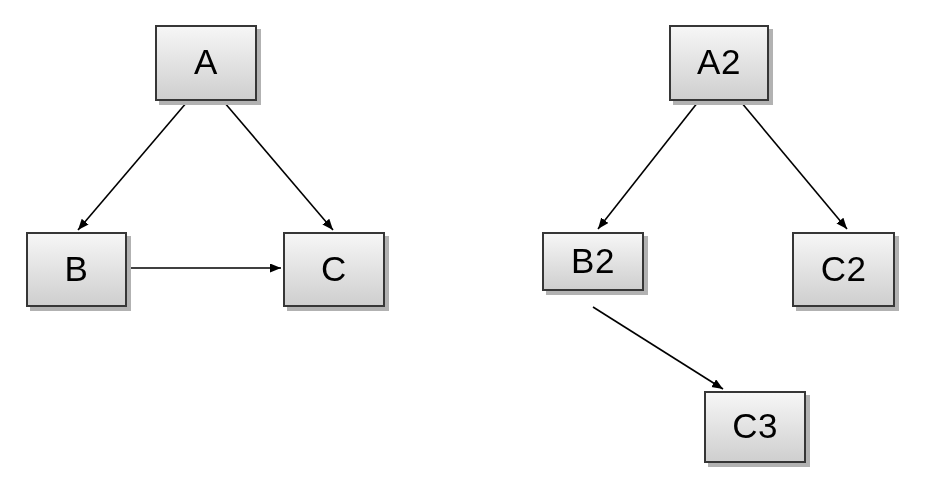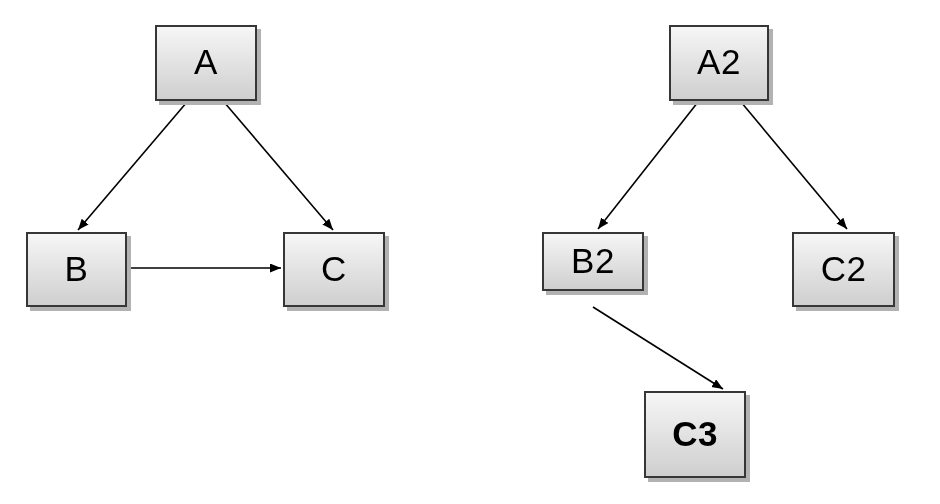--- a/index.html
+++ b/index.html
@@ -63,16 +63,16 @@
     </div>
     <div class="node" style="left: 669px; top: 25px; width: 100px; height: 76px; background: linear-gradient(rgb(246, 246, 246), rgb(207, 207, 207)); border-color: rgb(54, 54, 54); box-shadow: rgb(178, 178, 178) 4px 4px 0px 0px; color: rgb(0, 0, 0);">
       <span>A2</span>
     </div>
     <div class="node" style="left: 542px; top: 232px; width: 102px; height: 59px; background: linear-gradient(rgb(246, 246, 246), rgb(207, 207, 207)); border-color: rgb(54, 54, 54); box-shadow: rgb(178, 178, 178) 4px 4px 0px 0px; color: rgb(0, 0, 0);">
       <span>B2</span>
     </div>
     <div class="node" style="left: 792px; top: 232px; width: 103px; height: 75px; background: linear-gradient(rgb(246, 246, 246), rgb(207, 207, 207)); border-color: rgb(54, 54, 54); box-shadow: rgb(178, 178, 178) 4px 4px 0px 0px; color: rgb(0, 0, 0);">
       <span>C2</span>
     </div>
-    <div class="node" style="left: 644px; top: 391px; width: 102px; height: 87px; background: linear-gradient(rgb(246, 246, 246), rgb(207, 207, 207)); border-color: rgb(54, 54, 54); box-shadow: rgb(178, 178, 178) 4px 4px 0px 0px; color: rgb(0, 0, 0); font-weight: bold;">
+    <div class="node" style="left: 704px; top: 391px; width: 102px; height: 72px; background: linear-gradient(rgb(246, 246, 246), rgb(207, 207, 207)); border-color: rgb(54, 54, 54); box-shadow: rgb(178, 178, 178) 4px 4px 0px 0px; color: rgb(0, 0, 0);">
       <span>C3</span>
     </div>
   </div>
 
 </body></html>

